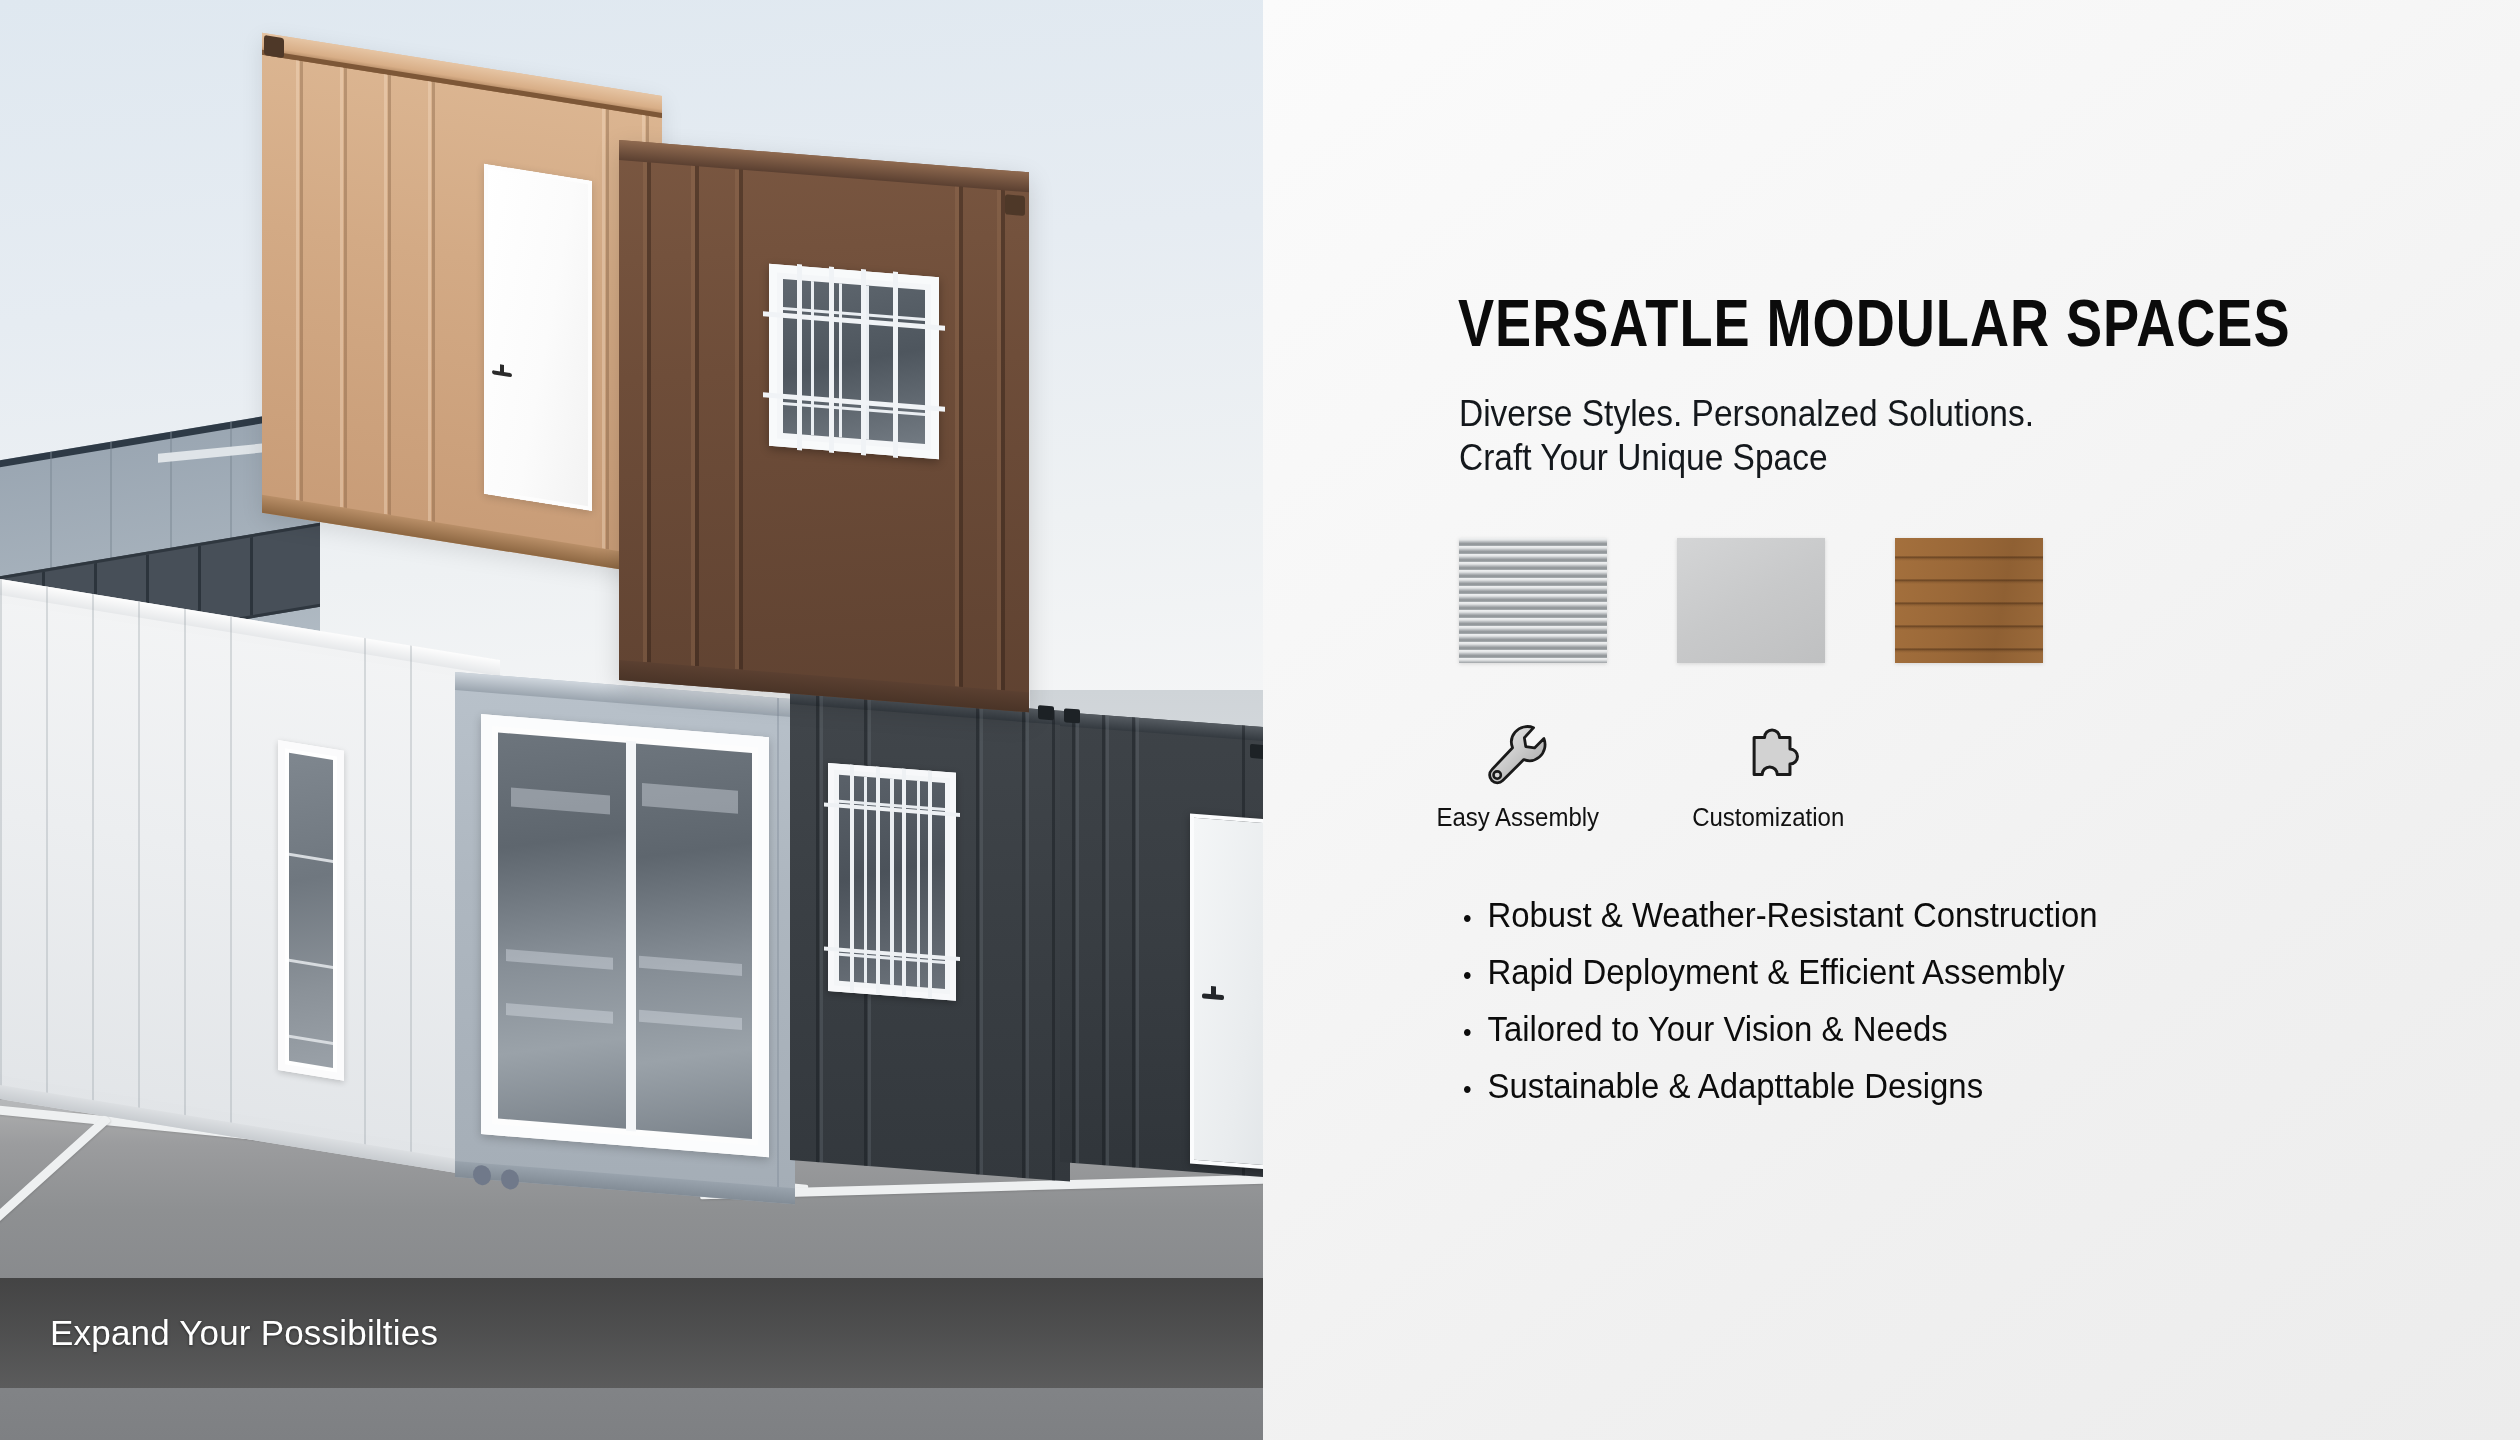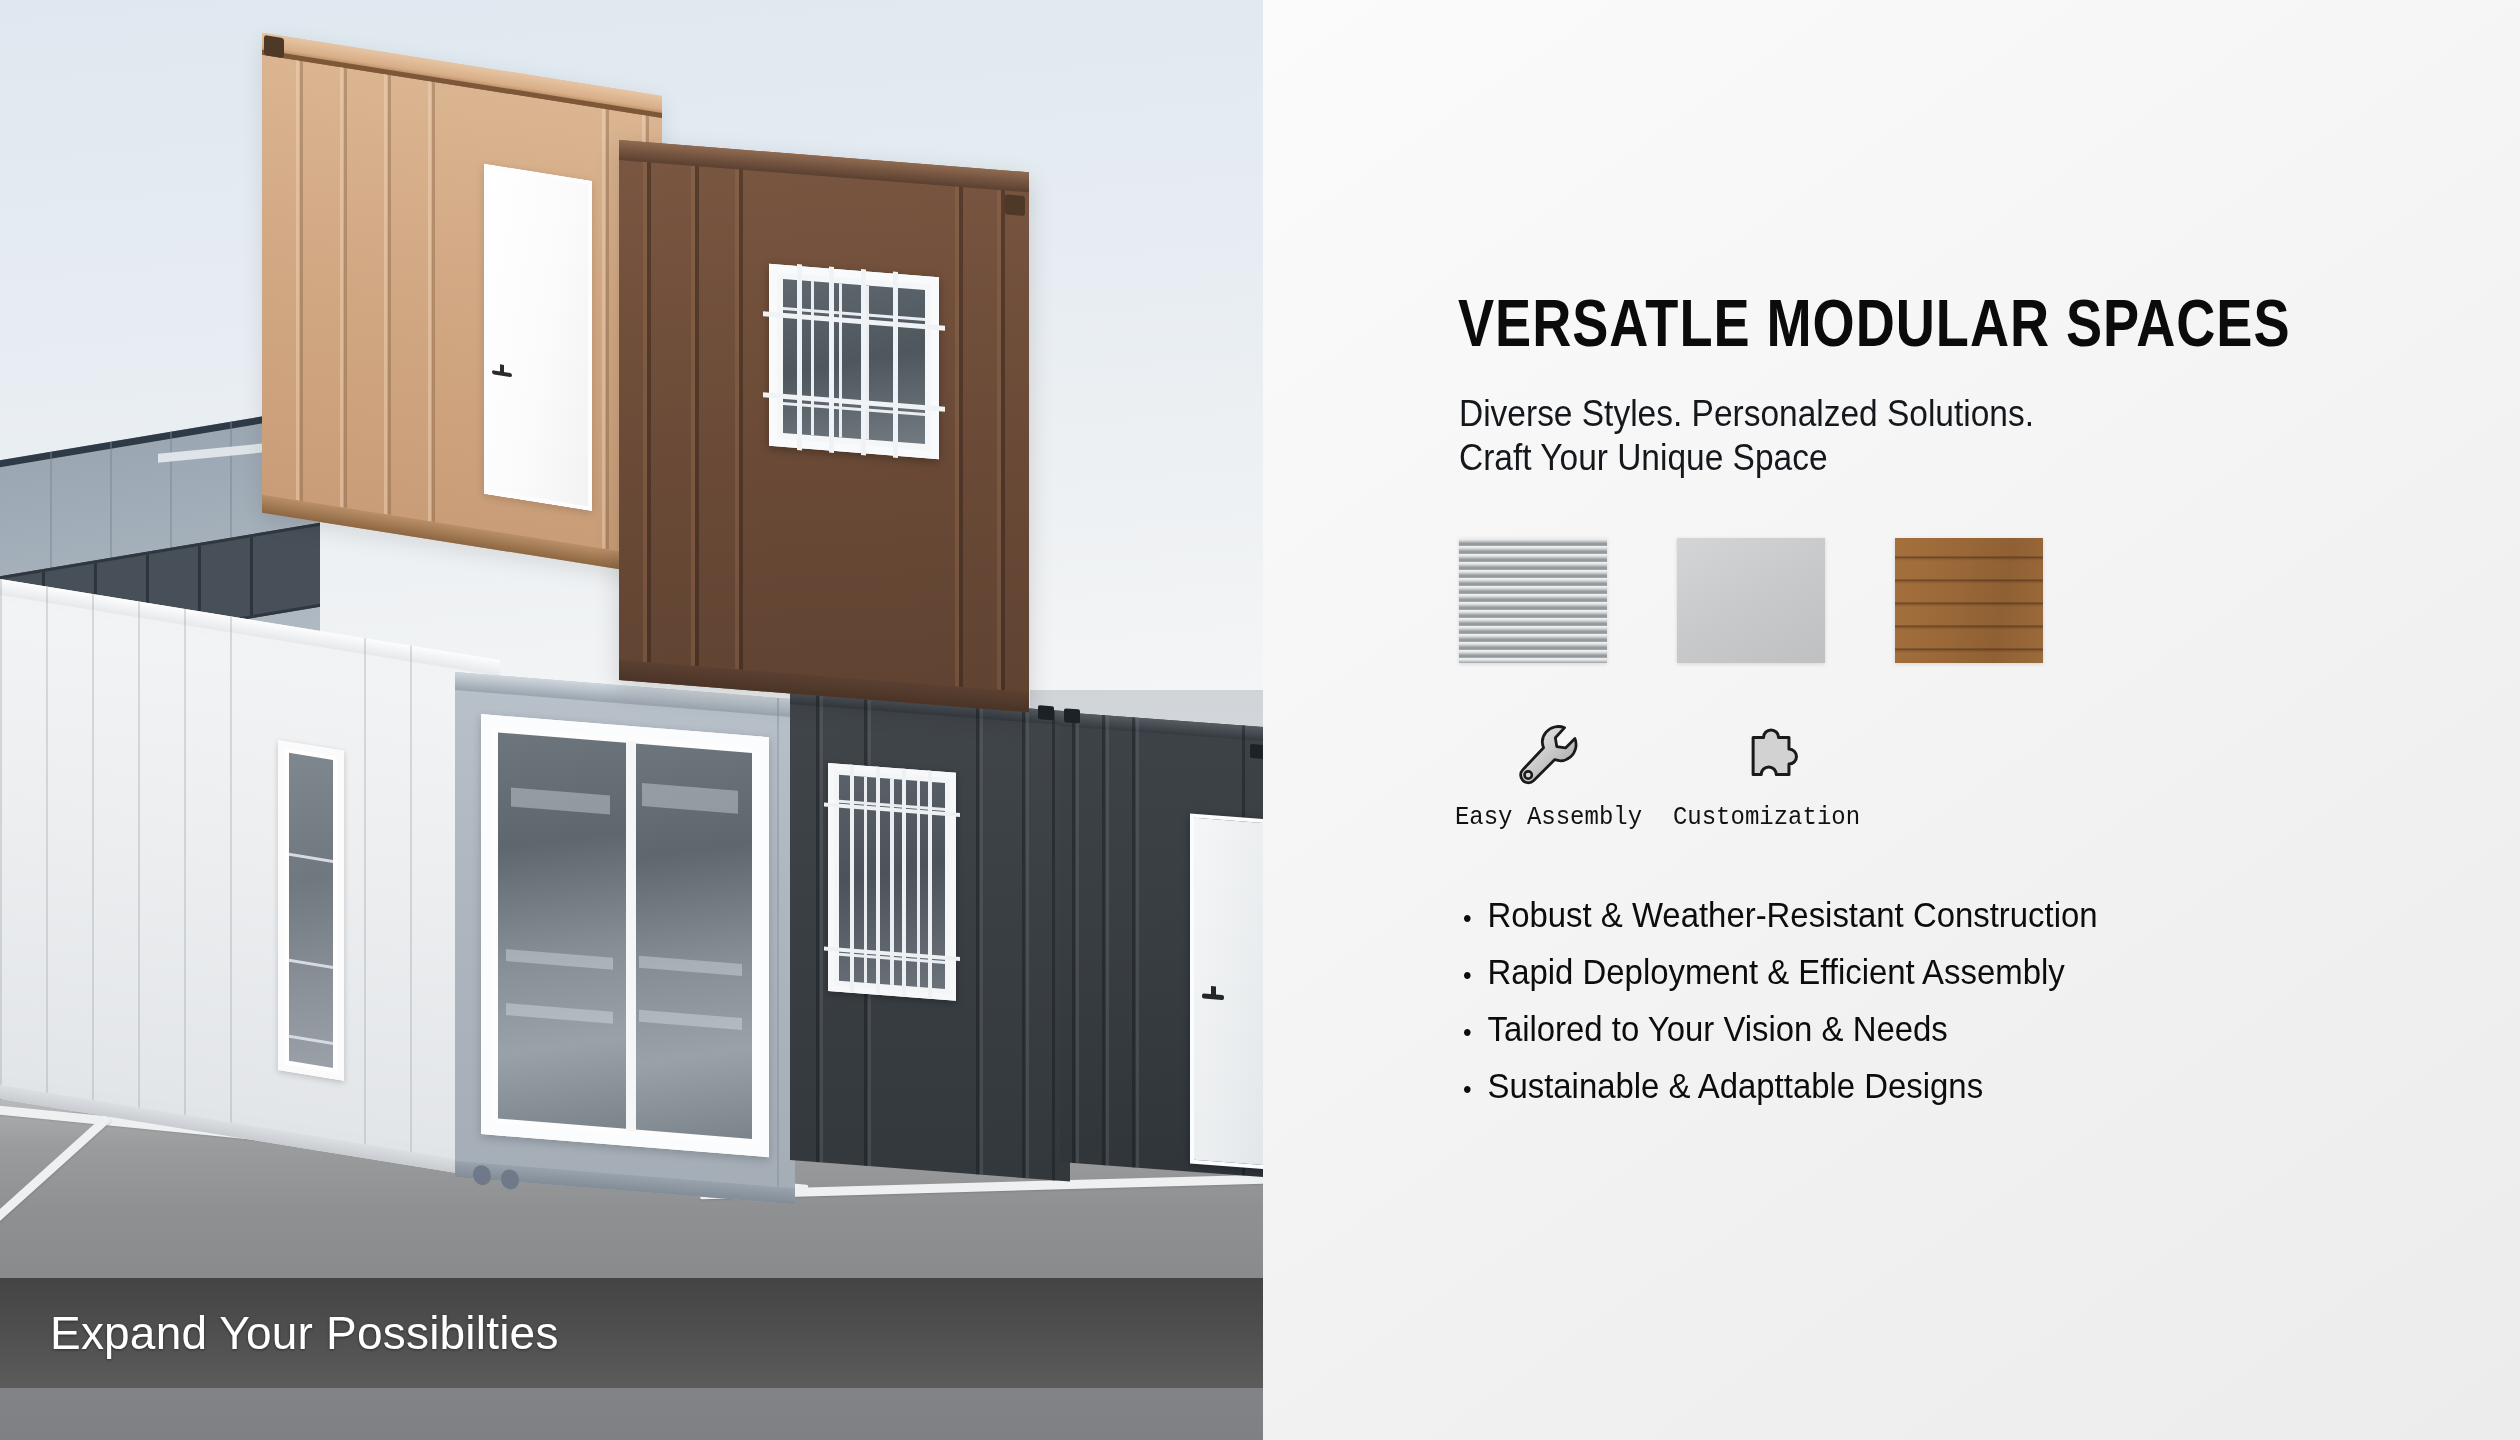--- a/index.html
+++ b/index.html
@@ -148,21 +148,21 @@
   .win-brown .grid-v{position:absolute;top:6px;bottom:6px;width:3px;background:#eaeef2;}
 
   .corner{position:absolute;width:20px;height:20px;background:#4e3828;border-radius:3px;}
   .corner-d{position:absolute;width:16px;height:14px;background:#1d2226;border-radius:2px;}
   .corner-b{position:absolute;width:18px;height:20px;background:#70798a;border-radius:50%;}
 
   
   .caption{position:absolute;left:0;bottom:52px;width:1263px;height:110px;
      background:linear-gradient(180deg,rgba(58,58,58,.88) 0%,rgba(70,70,70,.86) 50%,rgba(84,84,84,.84) 100%);
      display:flex;align-items:center;}
-  .caption-text{color:#fff;font-size:46px;letter-spacing:.2px;margin-left:50px;
+  .caption-text{color:#fff;font-size:35px;letter-spacing:.2px;margin-left:50px;
      text-shadow:0 1px 3px rgba(0,0,0,.45);}
 
   
   .panel{position:relative;width:1257px;height:1440px;
      background:linear-gradient(145deg,#fbfbfb 0%,#f6f6f6 35%,#f0f0f0 70%,#ececec 100%);}
 
   .headline{position:absolute;left:195px;top:285px;font-size:66px;font-weight:bold;color:#0b0b0b;
      letter-spacing:1.2px;white-space:nowrap;transform:scaleX(.82);transform-origin:left center;
      font-family:"Liberation Sans",sans-serif;}
   .subhead{position:absolute;left:196px;top:392px;font-size:36px;color:#14181c;line-height:1.22;
@@ -171,21 +171,21 @@
   .swatches{position:absolute;left:196px;top:538px;width:700px;display:flex;gap:70px;}
   .swatch{width:148px;height:125px;box-shadow:0 1px 4px rgba(0,0,0,.13);}
   .sw-metal{background:repeating-linear-gradient(180deg,
       #f0f1f2 0px,#e3e5e6 2px,#b3b7ba 4px,#8c9194 6px,#a9aeb1 8px);}
   .sw-panel{background:linear-gradient(150deg,#d4d5d6 0%,#c8c9ca 50%,#bfc0c1 100%);}
   .sw-wood{background:
       repeating-linear-gradient(180deg,rgba(70,40,18,.0) 0px,rgba(70,40,18,.0) 18px,
       rgba(58,33,14,.55) 19px,rgba(58,33,14,.15) 21px,rgba(70,40,18,0) 23px),
       linear-gradient(100deg,#a4703d 0%,#9a6838 40%,#8f6033 70%,#9c6b3b 100%);}
 
-  .features{position:absolute;left:212px;top:715px;width:700px;display:flex;gap:70px;font-family:Liberation Mono, monospace;}
+  .features{position:absolute;left:181px;top:715px;width:700px;display:flex;gap:102px;}
   .feature{width:148px;display:flex;flex-direction:column;align-items:center;}
   .feature .ico{height:82px;display:flex;align-items:center;justify-content:center;}
   .feature .flabel{font-size:25px;color:#111;margin-top:6px;white-space:nowrap;
      transform:scaleX(.96);}
 
   .bullets{position:absolute;left:200px;top:895px;}
   .bullet{display:flex;align-items:baseline;font-size:35px;color:#0c0c0c;margin-bottom:17px;
      transform:scaleX(.94);transform-origin:left center;}
   .bullet .dot{width:26px;flex:0 0 26px;font-size:26px;line-height:1;}
 </style>

